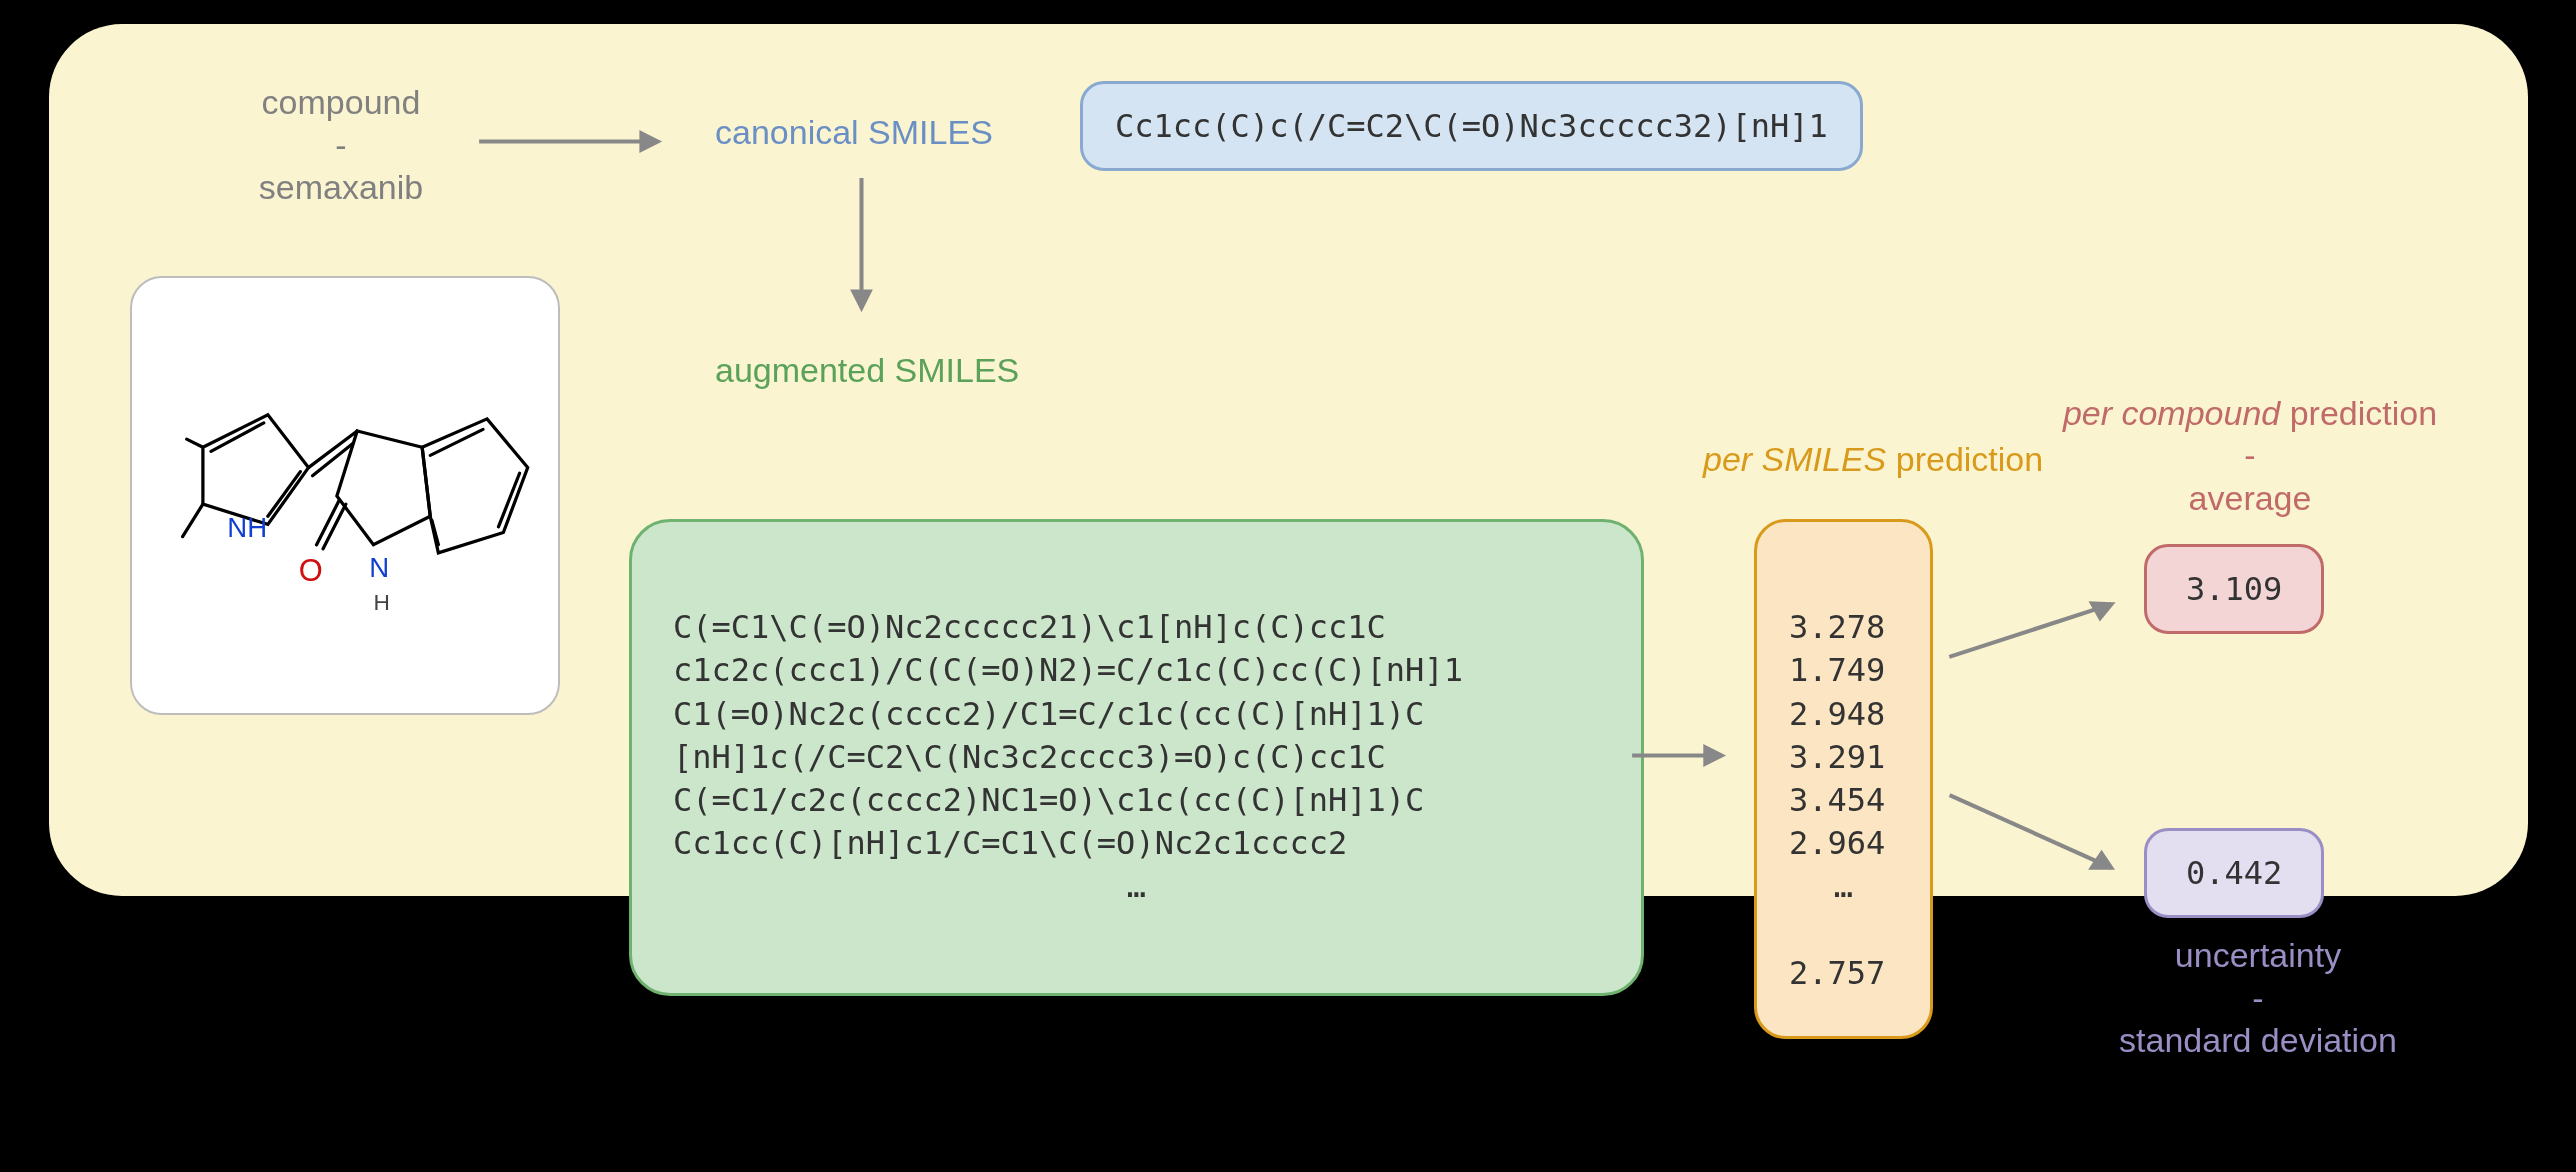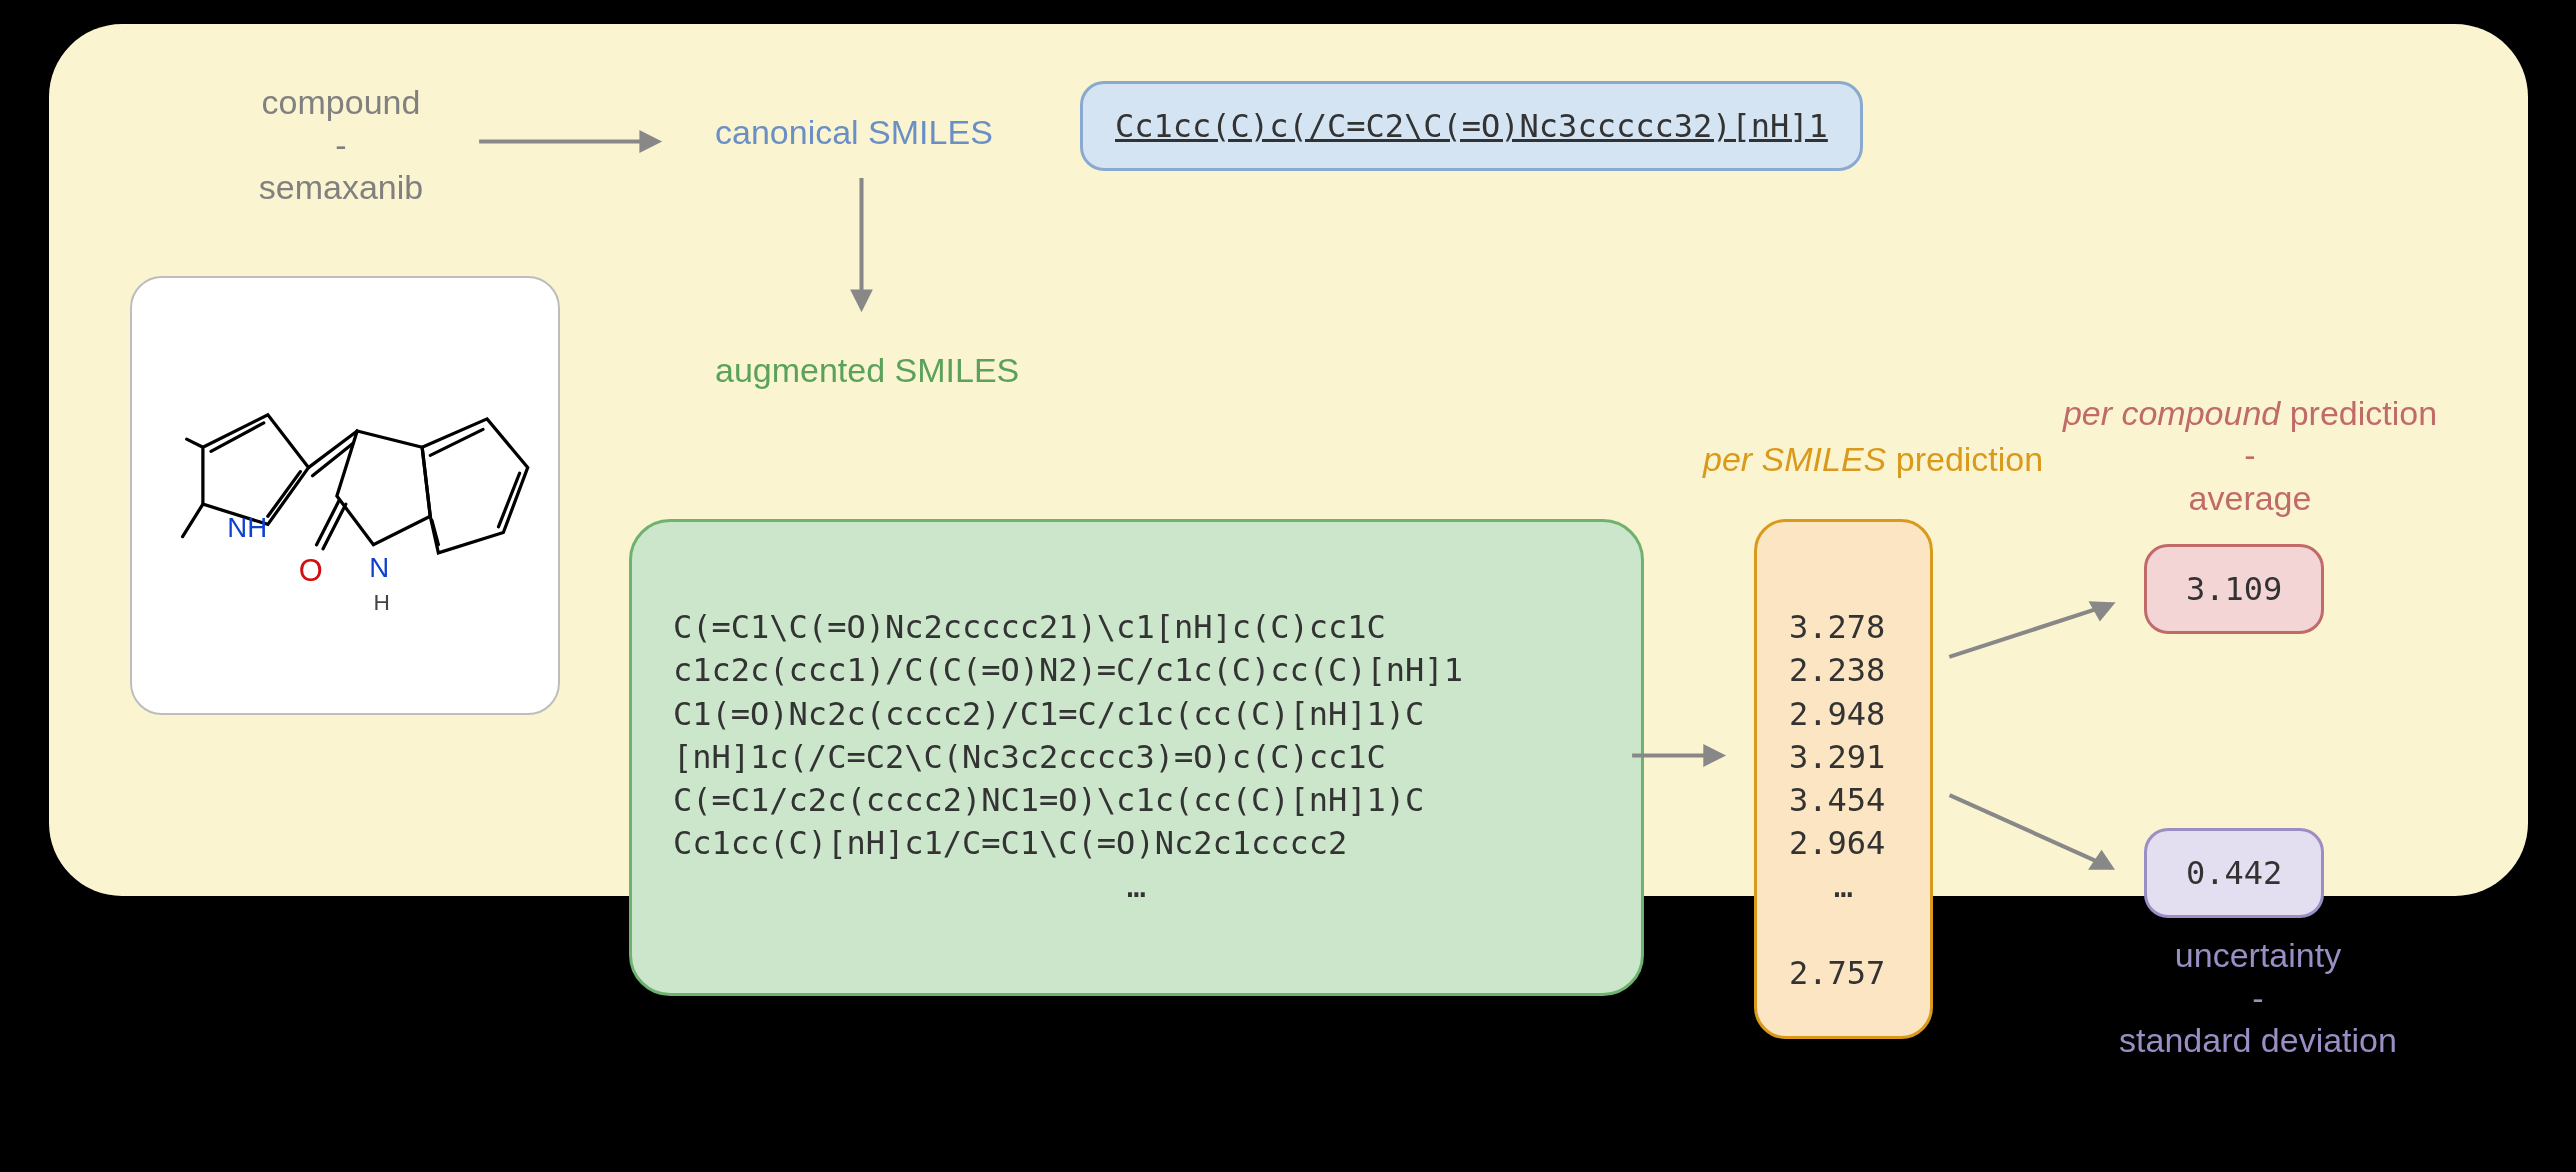--- a/index.html
+++ b/index.html
@@ -35,21 +35,21 @@
   .box {
     position: absolute;
     border-radius: 24px;
     border-width: 3.2px;
     border-style: solid;
     font-family: ui-monospace, "SFMono-Regular", Menlo, Consolas, monospace;
     font-size: 32px;
     color: #333;
     white-space: pre;
   }
-  .box.blue-box   { background: #d5e4f3; border-color: #8aa9d0; text-decoration: underline; }
+  .box.blue-box   { background: #d5e4f3; border-color: #8aa9d0; }
   .box.green-box  { background: #cce6cc; border-color: #6fb26f; border-radius: 41px; margin-left: 28px; }
   .box.orange-box { background: #fbe5c2; border-color: #d99a1c; border-radius: 32px; }
   .box.red-box    { background: #f3d5d5; border-color: #c06a6a; }
   .box.purple-box { background: #e3def0; border-color: #9a8ec4; }
 
   .mol-frame {
     position: absolute;
     width: 430px;
     height: 439px;
     background: #fff;
@@ -140,21 +140,21 @@
     <span class="orange" style="font-style:italic;">per SMILES</span><span class="orange"> prediction</span>
   </div>
 
   <svg class="arrow" style="left:1575px; top:707px;" width="122" height="49" viewBox="0 0 150 60">
     <line x1="10" y1="30" x2="120" y2="30"></line>
     <polygon class="arrowhead" points="120,30 100,20 100,40"></polygon>
   </svg>
 
   <div class="box orange-box" style="left:1705px; top:495px; width:179px; padding:41px 32px; line-height:1.35; text-align:left;">
 <span>3.278</span>
-<span>2.238</span>
+<span>1.749</span>
 <span>2.948</span>
 <span>3.291</span>
 <span>3.454</span>
 <span>2.964</span>
 <span style="display:block;text-align:center;">…</span>
 <span>2.757</span></div>
 
   <div class="label red" style="left:1998px; top:325px; width:406px; white-space:pre-line;">
     <span style="font-style:italic;">per compound</span><span> prediction
 -

